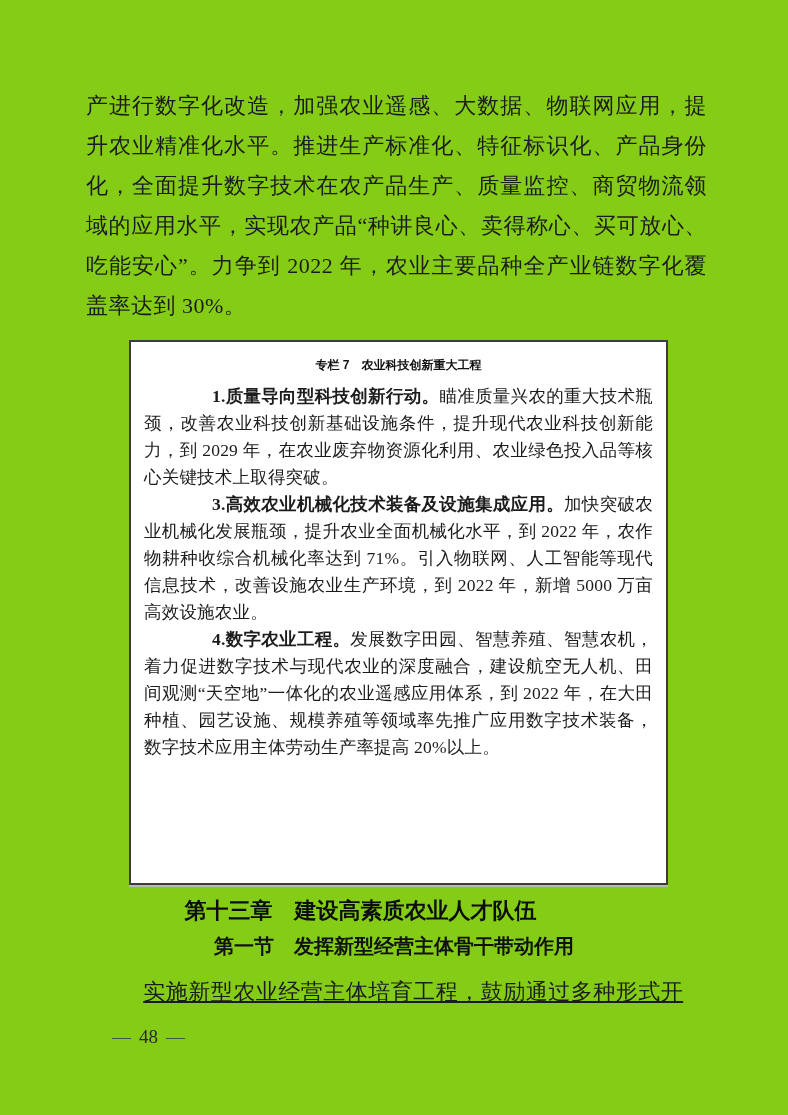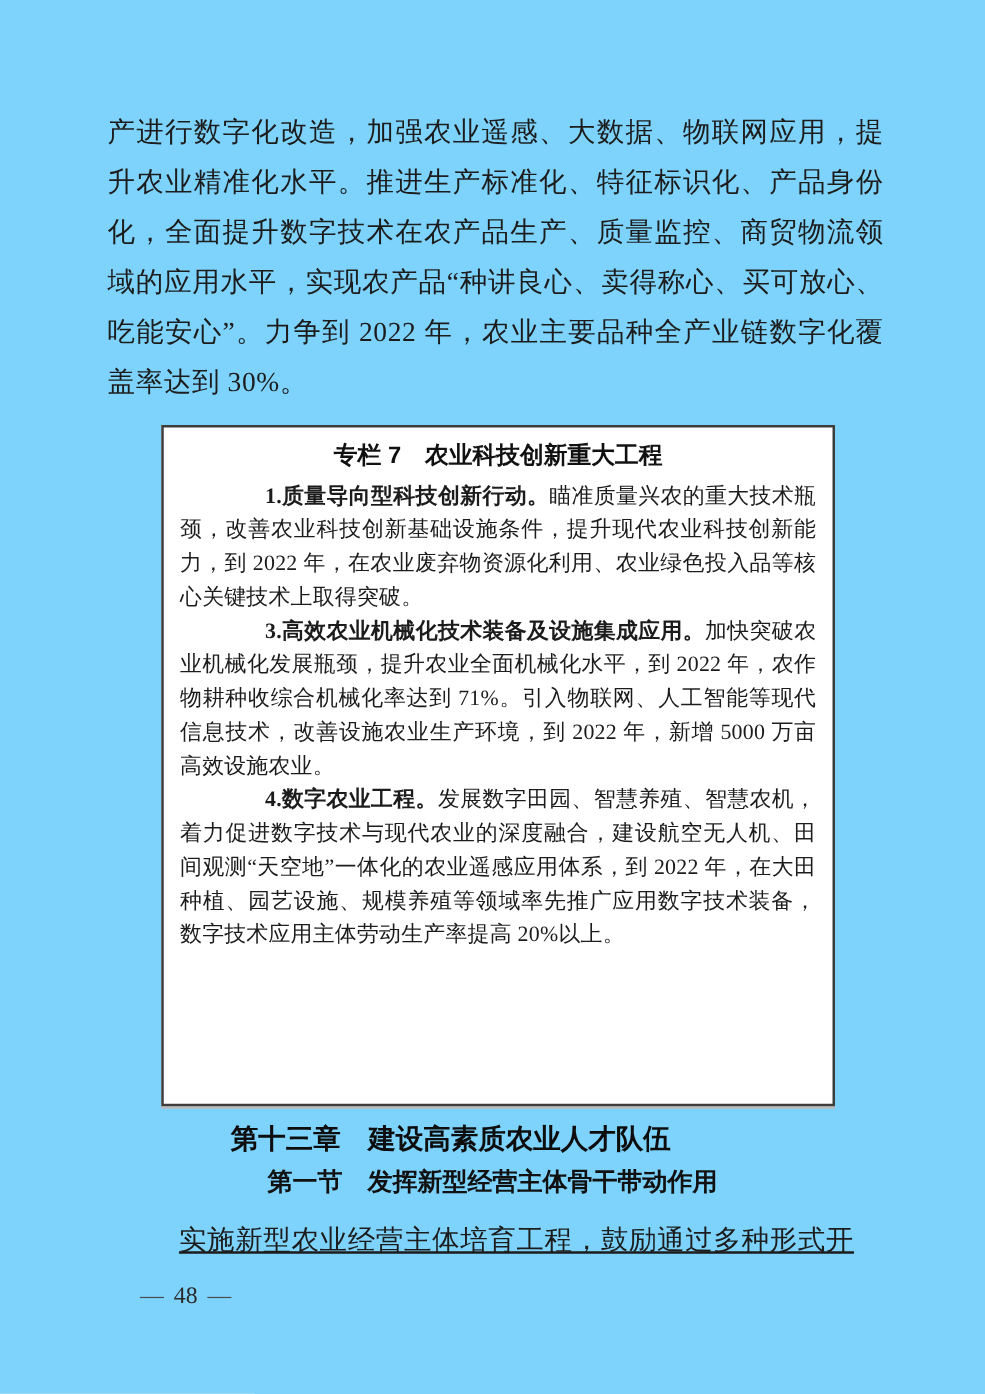--- a/index.html
+++ b/index.html
@@ -7,21 +7,21 @@
     width: 788px; height: 1115px;
     background: #ffffff;
     font-family: "Liberation Serif", serif;
     color: #1c1c1c;
     position: relative;
     overflow: hidden;
   }
   .page {
     position: absolute; left: 0; top: 0;
     width: 788px; height: 1115px;
-    background: #7dd3fc;
+    background: #84cc16;
   }
   
   .intro {
     position: absolute;
     left: 86px; top: 86px; width: 621px;
     margin: 0;
     font-size: 22px; line-height: 40px;
     text-align: justify;
     letter-spacing: 0.5px;
   }
@@ -33,21 +33,21 @@
     box-sizing: border-box;
     border: 2px solid #3d3d3d;
     box-shadow: 0 2px 0 #b9b9b9;
     padding: 7px 13px 8px 13px;
     background: #ffffff;
   }
   .box-title {
     text-align: center;
     font-family: "Liberation Sans", sans-serif;
     font-weight: bold;
-    font-size: 19px;
+    font-size: 12px;
     line-height: 32px;
     margin: 0 0 2px 0;
     color: #111111;
   }
   .box-item {
     margin: 0;
     font-size: 17.5px;
     line-height: 27px;
     text-align: justify;
     text-indent: 1.6em;
@@ -102,21 +102,21 @@
 </head>
 <body>
 
 <div class="page">
 
   <p class="intro">产进行数字化改造，加强农业遥感、大数据、物联网应用，提升农业精准化水平。推进生产标准化、特征标识化、产品身份化，全面提升数字技术在农产品生产、质量监控、商贸物流领域的应用水平，实现农产品“种讲良心、卖得称心、买可放心、吃能安心”。力争到 2022 年，农业主要品种全产业链数字化覆盖率达到 30%。</p>
 
   <div class="box">
     <div class="box-title">专栏 7　农业科技创新重大工程</div>
 
-    <p class="box-item"><span class="lead">1.质量导向型科技创新行动。</span><span>瞄准质量兴农的重大技术瓶颈，改善农业科技创新基础设施条件，提升现代农业科技创新能力，到 2022 年，在农业废弃物资源化利用、农业绿色投入品等核心关键技术上取得突破。</span></p>
+    <p class="box-item"><span class="lead">1.质量导向型科技创新行动。</span><span>瞄准质量兴农的重大技术瓶颈，改善农业科技创新基础设施条件，提升现代农业科技创新能力，到 2029 年，在农业废弃物资源化利用、农业绿色投入品等核心关键技术上取得突破。</span></p>
 
 
     <p class="box-item"><span class="lead">3.高效农业机械化技术装备及设施集成应用。</span><span>加快突破农业机械化发展瓶颈，提升农业全面机械化水平，到 2022 年，农作物耕种收综合机械化率达到 71%。引入物联网、人工智能等现代信息技术，改善设施农业生产环境，到 2022 年，新增 5000 万亩高效设施农业。</span></p>
 
     <p class="box-item"><span class="lead">4.数字农业工程。</span><span>发展数字田园、智慧养殖、智慧农机，着力促进数字技术与现代农业的深度融合，建设航空无人机、田间观测“天空地”一体化的农业遥感应用体系，到 2022 年，在大田种植、园艺设施、规模养殖等领域率先推广应用数字技术装备，数字技术应用主体劳动生产率提高 20%以上。</span></p>
   </div>
 
   <h1 class="chapter">第十三章　建设高素质农业人才队伍</h1>
 
   <h2 class="section">第一节　发挥新型经营主体骨干带动作用</h2>

